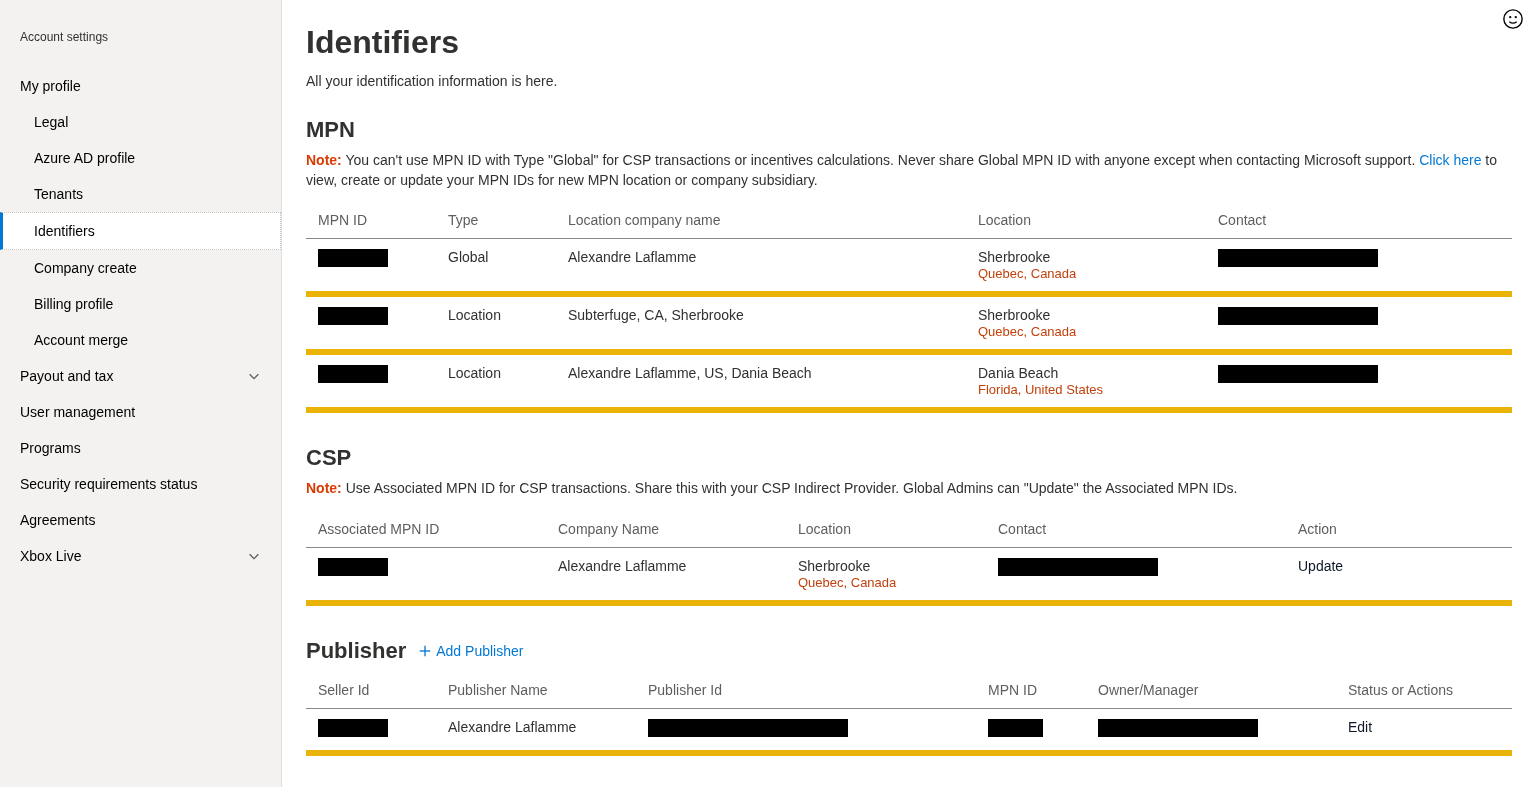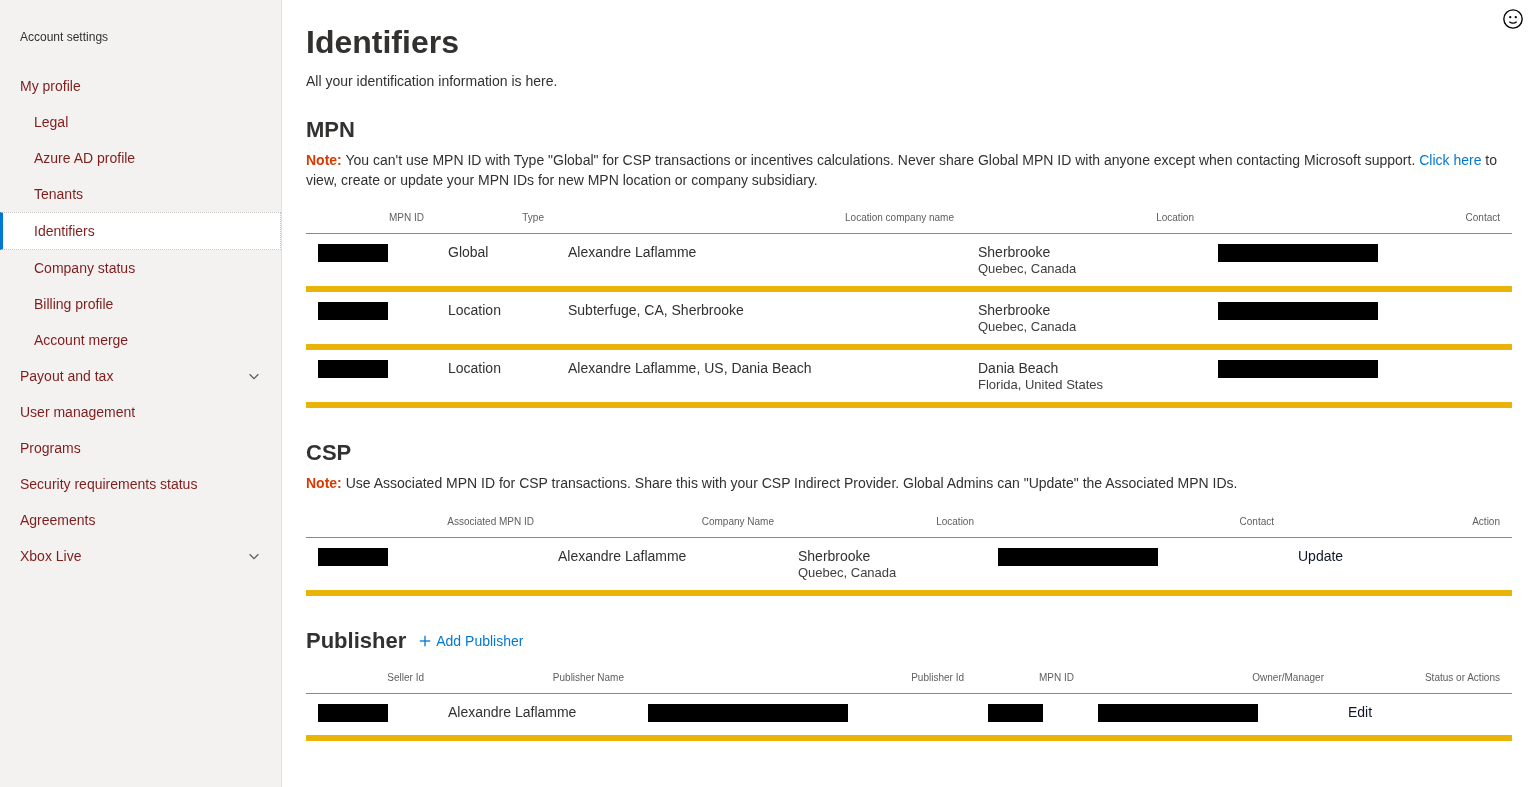--- a/index.html
+++ b/index.html
@@ -3,43 +3,43 @@
 <meta charset="utf-8">
 <style>
   * { box-sizing: border-box; margin: 0; padding: 0; }
   html, body { height: 100%; font-family: "Segoe UI", Arial, sans-serif; font-size: 14px; color: #323130; background: #fff; }
   body { display: flex; width: 1536px; height: 787px; overflow: hidden; }
 
   
   .sidebar { width: 282px; background: #f3f2f1; border-right: 1px solid #e1dfdd; display: flex; flex-direction: column; padding-top: 24px; }
   .sidebar-title { font-size: 12px; font-weight: 400; padding: 6px 20px 24px 20px; }
   .nav { list-style: none; }
-  .nav-item { display: flex; align-items: center; justify-content: space-between; padding: 10px 20px; cursor: pointer; color: #7f1d1d; font-size: 14px; }
+  .nav-item { display: flex; align-items: center; justify-content: space-between; padding: 10px 20px; cursor: pointer; color: #000000; font-size: 14px; }
   .nav-item.sub { padding-left: 34px; align-items: center; }
   .nav-item.active { background: #fff; border-left: 3px solid #0078d4; padding-left: 31px; font-weight: 400; border-top: 1px dotted #c8c6c4; border-bottom: 1px dotted #c8c6c4; border-right: 1px dotted #c8c6c4;}
   .chevron { width: 14px; height: 14px; flex-shrink: 0; }
   .chevron svg { width: 100%; height: 100%; stroke: #605e5c; stroke-width: 1.5; fill: none; }
 
   
   .main { flex: 1; padding: 24px 24px 0 24px; overflow-y: auto; position: relative; }
   .smiley { position: absolute; top: 8px; right: 12px; cursor: pointer; }
   .smiley svg { width: 22px; height: 22px; stroke: #000; fill: none; stroke-width: 1.5; }
 
   h1.page-title { font-size: 32px; font-weight: 600; margin-bottom: 12px; }
   .page-sub { font-size: 14px; margin-bottom: 28px; }
 
   .section-title { font-size: 22px; font-weight: 600; margin-bottom: 8px; }
   .section-note { font-size: 14px; margin-bottom: 12px; line-height: 1.4; }
   .note-red { color: #d83b01; font-weight: 600; }
   .link { color: #0078d4; cursor: pointer; }
 
   table { width: 100%; border-collapse: collapse; margin-bottom: 32px; }
-  thead th { text-align: right; font-weight: 400; color: #605e5c; padding: 10px 12px; border-bottom: 1px solid #8a8886; font-size: 10px; }
+  thead th { text-align: left; font-weight: 400; color: #605e5c; padding: 10px 12px; border-bottom: 1px solid #8a8886; font-size: 14px; }
   tbody td { padding: 10px 12px; border-bottom: 6px solid #eab308; vertical-align: top; font-size: 14px; }
-  .cell-sub { color: #404040; font-size: 13px; }
+  .cell-sub { color: #c2410c; font-size: 13px; }
   .redacted { width: 70px; height: 18px; background: #000; display: inline-block; }
   .redacted.wide { width: 160px; }
   .action-link { color: #0f172a; cursor: pointer; }
 
   .publisher-header { display: flex; align-items: baseline; gap: 12px; margin-bottom: 8px; }
   .add-pub { color: #0078d4; cursor: pointer; font-size: 14px; display: inline-flex; align-items: center; gap: 4px; }
   .plus-icon { width: 14px; height: 14px; stroke: #0078d4; stroke-width: 1.5; fill: none; }
 </style>
 </head>
 <body>
@@ -56,21 +56,21 @@
     <li class="nav-item sub">
         <span>Azure AD profile</span>
       </li>
     <li class="nav-item sub">
         <span>Tenants</span>
       </li>
     <li class="nav-item sub active">
         <span>Identifiers</span>
       </li>
     <li class="nav-item sub">
-        <span>Company status</span>
+        <span>Company create</span>
       </li>
     <li class="nav-item sub">
         <span>Billing profile</span>
       </li>
     <li class="nav-item sub">
         <span>Account merge</span>
       </li>
     <li class="nav-item">
       <span>Payout and tax</span>
       <span class="chevron"><svg viewBox="0 0 16 16">

